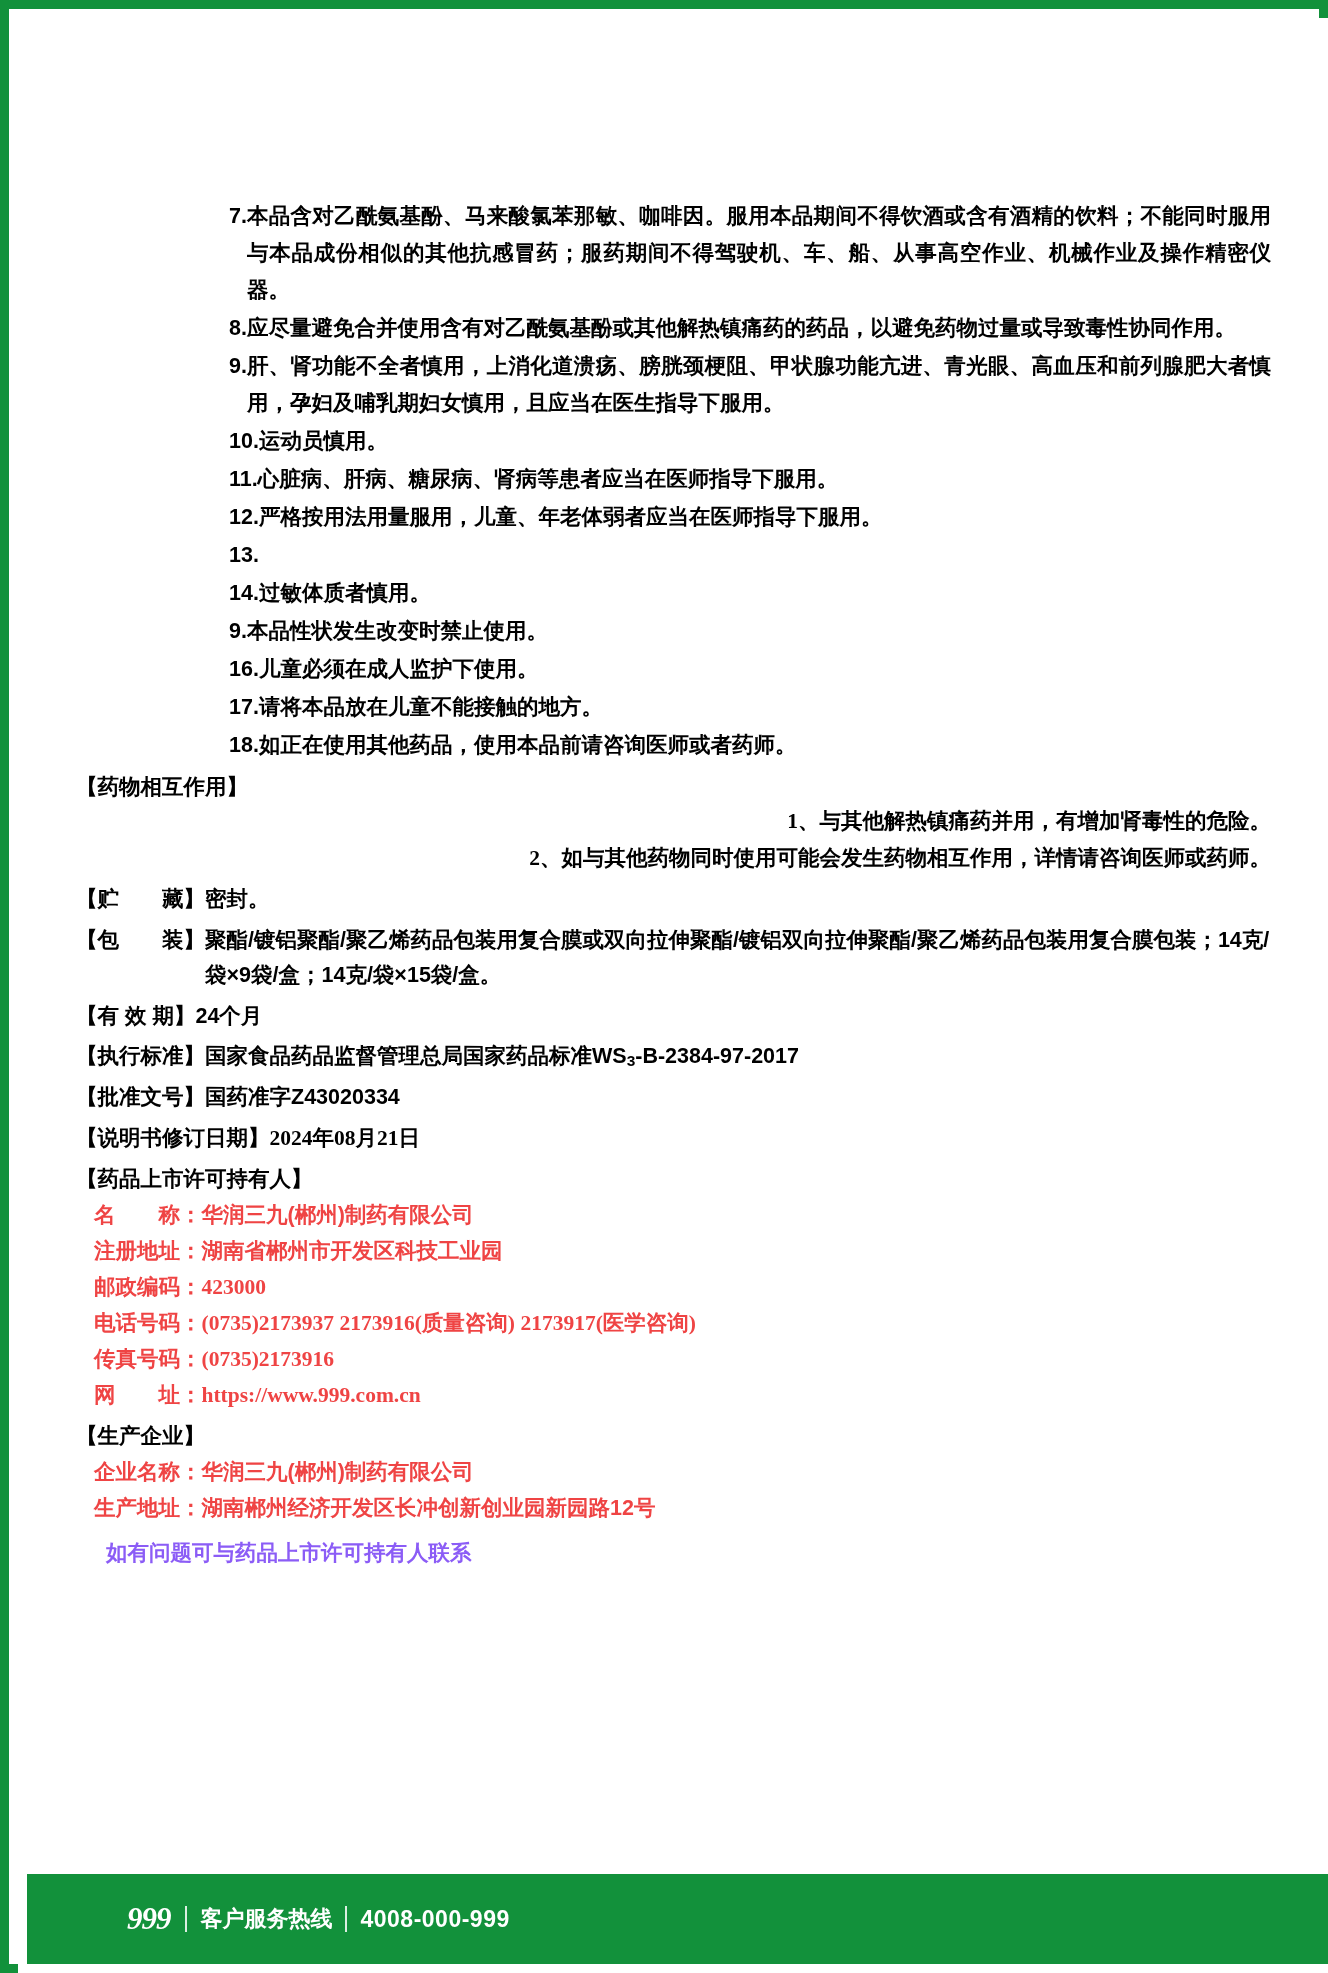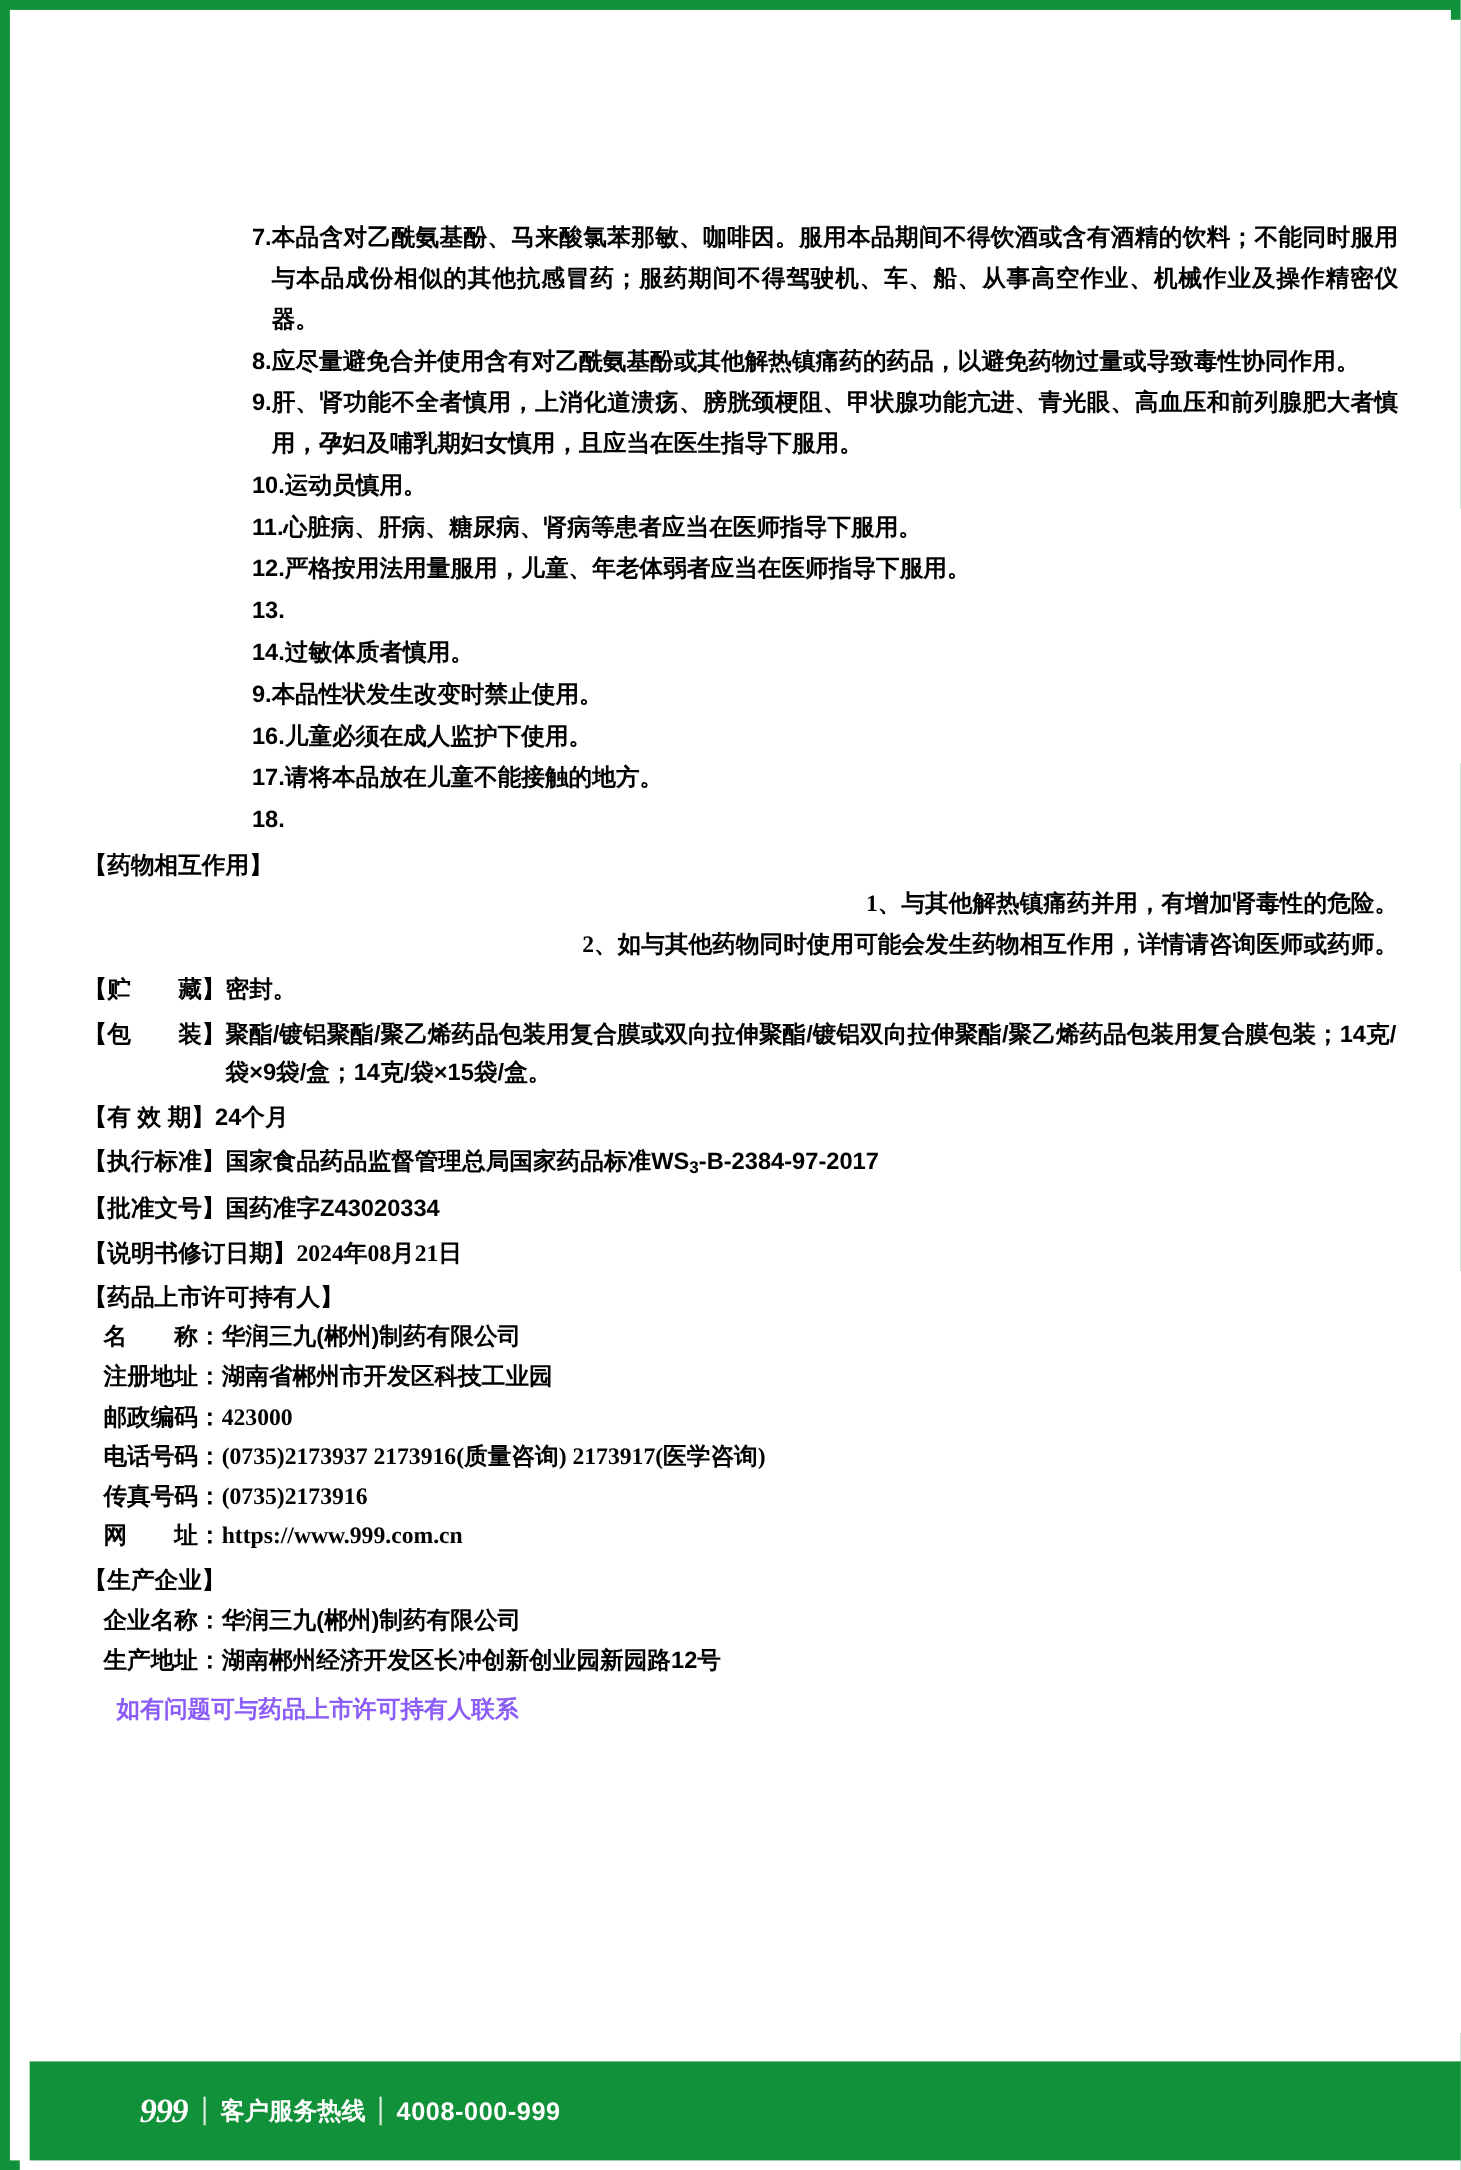--- a/index.html
+++ b/index.html
@@ -99,21 +99,21 @@
     padding-left: 152px;
     color: #000;
   }
   .indent-list div { margin-bottom: 2px; text-align: right; }
 
   .kv {
     display: flex;
     align-items: flex-start;
     font-size: 21.5px;
     line-height: 1.68;
-    color: #000000;
+    color: #ef4444;
     padding-left: 18px;
   }
   .kv-key {
     font-family: "Liberation Sans", sans-serif;
     font-weight: bold;
     flex: 0 0 auto;
     white-space: pre;
   }
   .kv-val {
     font-family: "Liberation Sans", sans-serif;
@@ -236,20 +236,21 @@
         <div class="warn-item">
           <span class="warn-num">16.</span>
           <span class="warn-txt">儿童必须在成人监护下使用。</span>
         </div>
         <div class="warn-item">
           <span class="warn-num">17.</span>
           <span class="warn-txt">请将本品放在儿童不能接触的地方。</span>
         </div>
         <div class="warn-item">
           <span class="warn-num">18.</span>
+          <span class="warn-txt">如正在使用其他药品，使用本品前请咨询医师或者药师。</span>
         </div>
       </div>
 
       <div class="sec-head-only">【药物相互作用】</div>
       <div class="indent-list">
         <div>1、与其他解热镇痛药并用，有增加肾毒性的危险。</div>
         <div>2、如与其他药物同时使用可能会发生药物相互作用，详情请咨询医师或药师。</div>
       </div>
 
       <div class="sec">

